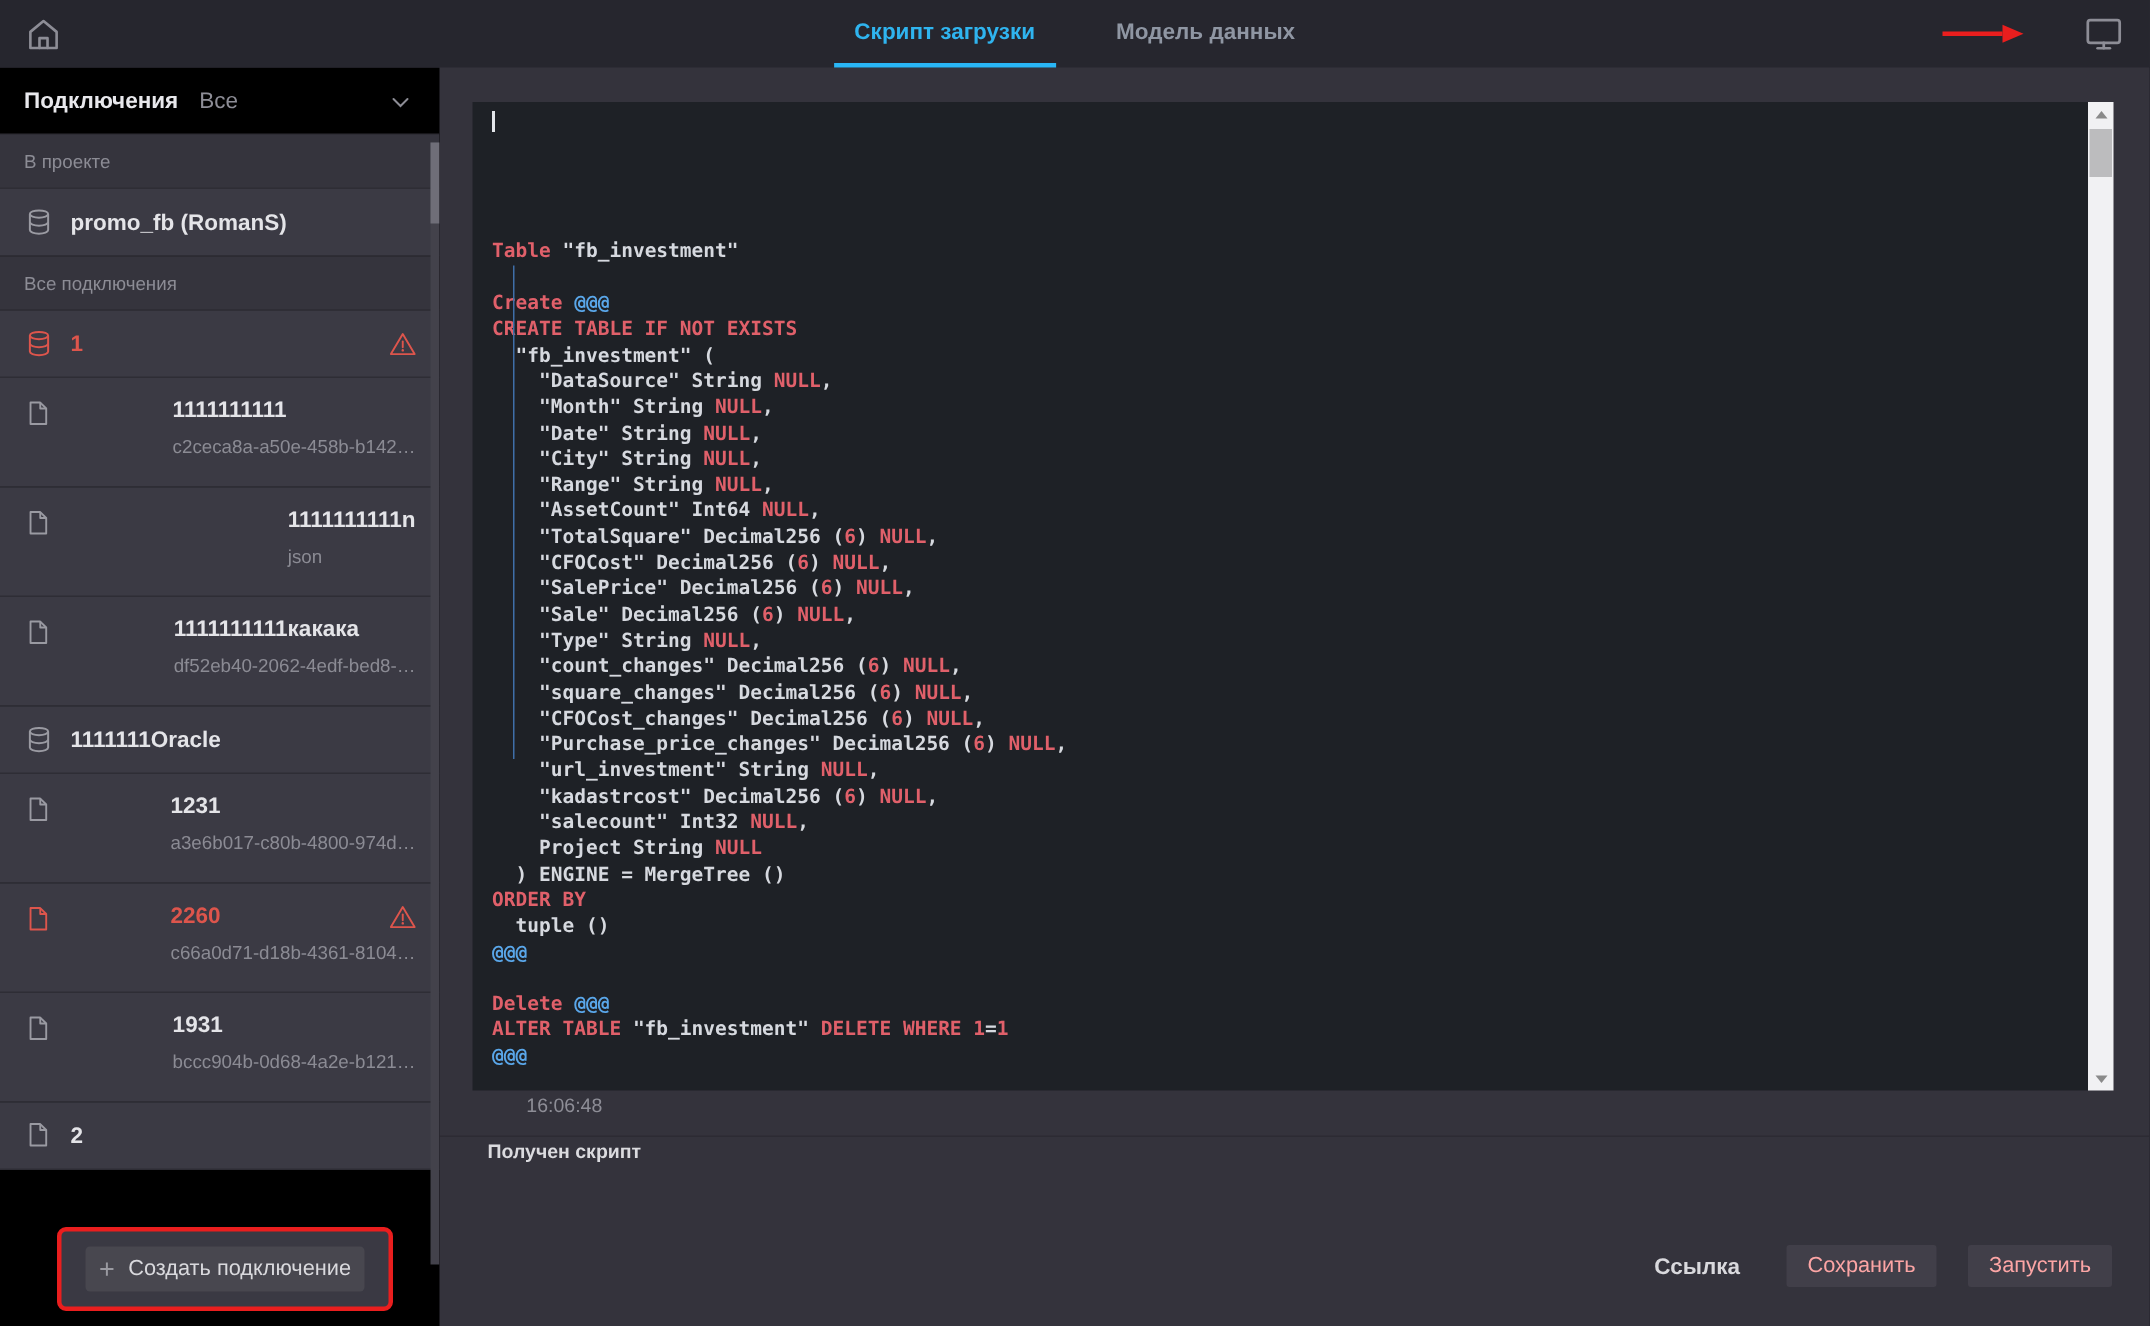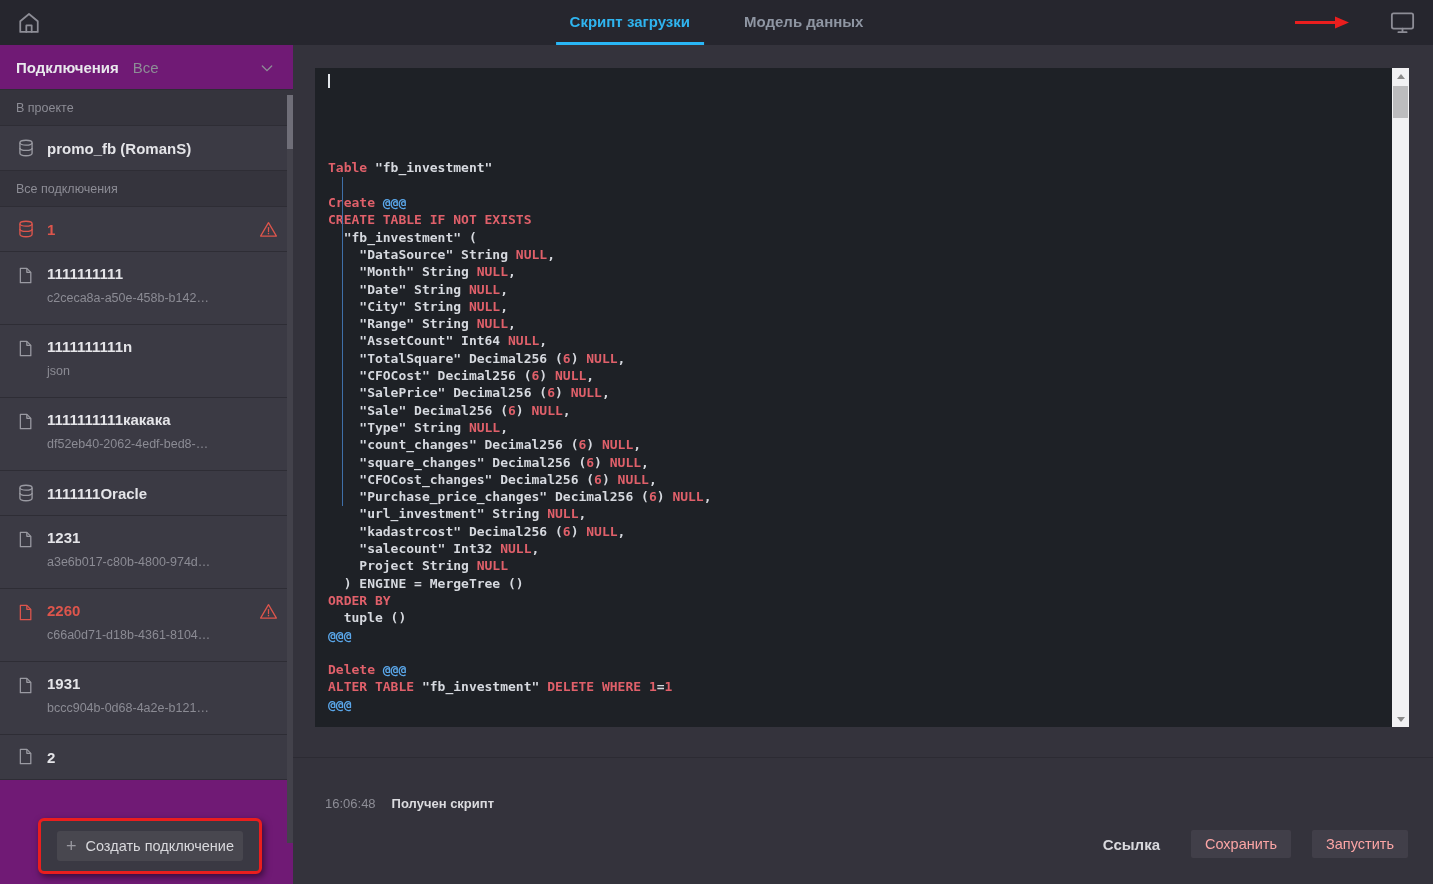--- a/index.html
+++ b/index.html
@@ -9,29 +9,29 @@
   
   .topbar { position:absolute; left:0; top:0; width:1433px; height:45px; background:#26262e; z-index:30; }
   .home-btn { position:absolute; left:15px; top:9px; width:28px; height:28px; color:#8d8d96; cursor:pointer; }
   .tabs { position:absolute; left:50%; top:0; transform:translateX(-50%); height:45px; display:flex; gap:26px; }
   .tab { height:45px; display:flex; align-items:center; padding:0 14px; font-size:15px; font-weight:bold; color:#8f96a3; cursor:pointer; border-bottom:3px solid transparent;text-align:right; }
   .tab.active { color:#2fb4ef; border-bottom-color:#29b6f6; }
   .annot-arrow { position:absolute; left:1293px; top:14px; }
   .monitor-btn { position:absolute; left:1388px; top:8px; width:29px; height:29px; color:#8d8d96; cursor:pointer; }
 
   
-  .sidebar { position:absolute; left:0; top:45px; width:293px; height:839px; background:#701a75; z-index:20; overflow:hidden; }
+  .sidebar { position:absolute; left:0; top:45px; width:293px; height:839px; background:#000000; z-index:20; overflow:hidden; }
   .sb-header { height:45px; display:flex; align-items:center; padding:0 16px; border-bottom:1px solid #2e2d35; position:relative; }
   .sb-title { font-size:15px; font-weight:bold; color:#e8e8ec; }
   .sb-filter { margin-left:14px; font-size:15px; color:#8d8d96; cursor:pointer; display:flex; align-items:center; }
   .sb-chevron { position:absolute; right:18px; top:15px; width:16px; height:16px; color:#8d8d96; cursor:pointer; }
   .s-section { height:36px; display:flex; align-items:center; padding:0 16px; font-size:12.5px; color:#8c8c95; background:#35343d; border-bottom:1px solid #2e2d35; }
   .s-item { position:relative; display:flex; padding:0 16px; background:#3b3a44; border-bottom:1px solid #2e2d35; cursor:pointer; }
   .s-item.single { height:45px; align-items:center; }
-  .s-item.double { height:73px; align-items:flex-start; padding-top:13px; }
+  .s-item.double { height:73px; align-items:flex-start; padding-top:13px;justify-content:space-between; }
   .s-icon { width:20px; height:20px; color:#9a9aa2; flex:0 0 20px; margin-right:11px; }
   .s-item.double .s-icon { margin-top:1px; }
   .s-text { display:flex; flex-direction:column; gap:9px; min-width:0; }
   .s-title { font-size:15px; font-weight:bold; color:#e4e4e8; white-space:nowrap; }
   .s-sub { font-size:12.5px; color:#8b8b94; white-space:nowrap; }
   .s-item.error .s-title, .s-item.error .s-icon { color:#dd554c; }
   .s-warn { position:absolute; right:15px; width:19px; height:19px; color:#dd554c; }
   .s-item.single .s-warn { top:13px; }
   .s-item.double .s-warn { top:13px; }
   .sb-scroll { position:absolute; left:287px; top:50px; width:6px; height:748px; background:#43424b; }
@@ -51,21 +51,21 @@
   .caret { position:absolute; left:13px; top:6px; width:2px; height:14px; background:#e3e6ea; }
   .indent-guide { position:absolute; left:27px; top:109px; width:1px; height:329px; background:#3f6fa8; }
   .vscroll { position:absolute; left:1099px; top:23px; width:17px; height:659px; background:#f1f1f3; }
   .vs-up, .vs-down { position:absolute; left:0; width:17px; height:16px; display:flex; align-items:center; justify-content:center; cursor:pointer; }
   .vs-up { top:0; } .vs-down { bottom:0; }
   .tri-up { width:0; height:0; border-left:4px solid transparent; border-right:4px solid transparent; border-bottom:5px solid #8a8a8a; }
   .tri-down { width:0; height:0; border-left:4px solid transparent; border-right:4px solid transparent; border-top:5px solid #8a8a8a; }
   .vs-thumb { position:absolute; left:1px; top:18px; width:15px; height:32px; background:#bcbcbe; cursor:pointer; }
 
   .status-sep { position:absolute; left:0; top:712px; width:1140px; height:1px; background:#2c2b33; }
-  .status-row { position:absolute; left:32px; top:751px; display:flex; align-items:center; gap:16px; font-size:13px; }
+  .status-row { position:absolute; left:32px; top:684px; display:flex; align-items:center; gap:16px; font-size:13px;flex-direction:column; }
   .status-time { color:#8d8d96; }
   .status-msg { color:#dbdbdf; font-weight:bold; }
 
   .actions { position:absolute; right:25px; top:785px; display:flex; align-items:center; gap:21px;margin-left:12px; }
   .link-btn { background:none; border:none; color:#d9d9dd; font-family:"Liberation Sans",sans-serif; font-size:15px; font-weight:bold; cursor:pointer; margin-right:10px; }
   .act-btn { min-width:89px; height:28px; background:#413f49; border:none; border-radius:2px; color:#fca5a5; font-family:"Liberation Sans",sans-serif; font-size:14.5px; font-weight:normal; cursor:pointer; padding:0 14px; }
 </style>
 </head>
 <body>
 

